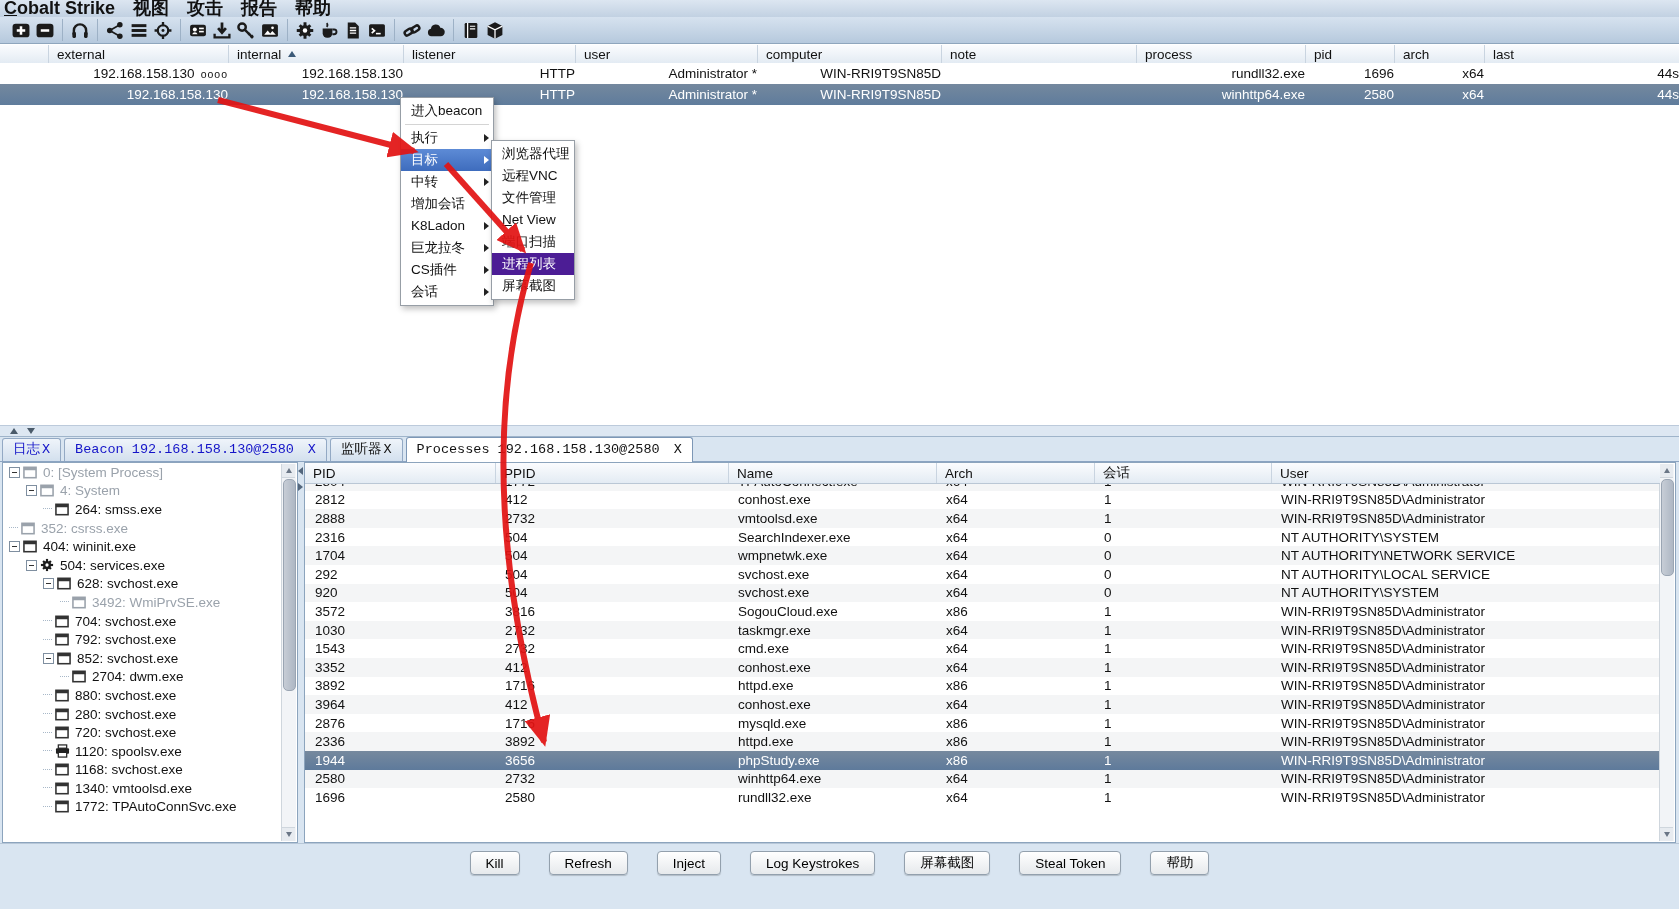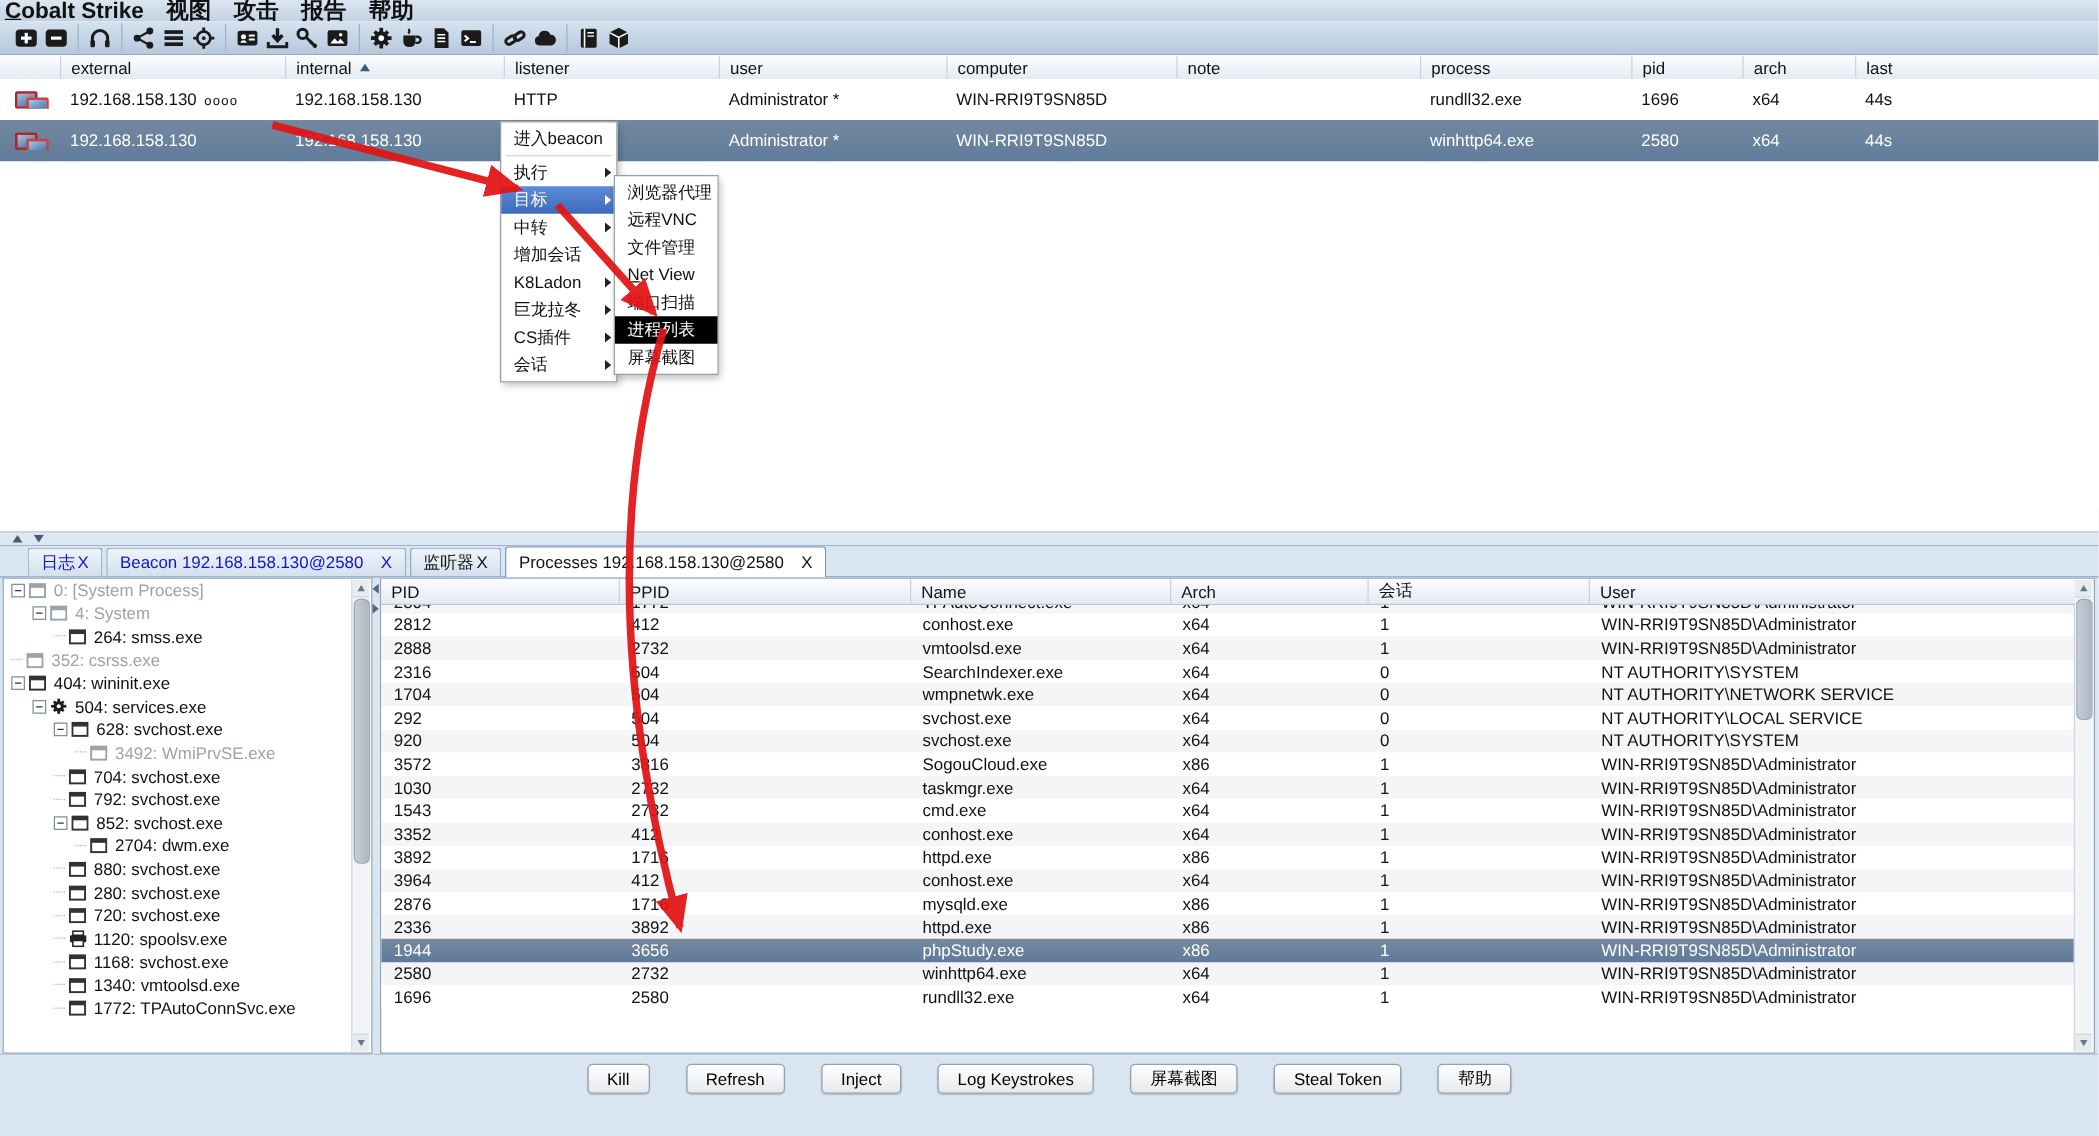--- a/index.html
+++ b/index.html
@@ -26,55 +26,55 @@
   #sess-header{position:absolute;left:0;top:45px;width:100%;height:18px;
     display:grid;grid-template-columns:48px 180px 175px 172px 182px 184px 195px 169px 89px 90px 1fr;
     background:linear-gradient(#fbfcfe,#e3ebf3);border-bottom:1px solid #bac7d5;}
   .hcell{display:flex;align-items:center;padding-left:8px;border-left:1px solid #c9d4e0;
     white-space:nowrap;overflow:hidden;}
   .hcell:first-child{border-left:none;}
   .sort-up{width:0;height:0;border-left:4px solid transparent;border-right:4px solid transparent;
     border-bottom:6px solid #3c5a78;display:inline-block;margin-left:7px;}
   #sess-rows{position:absolute;left:0;top:63px;width:100%;}
   .sess-row{display:grid;grid-template-columns:48px 180px 175px 172px 182px 184px 195px 169px 89px 90px 1fr;
-    height:33px;align-items:center;background:#fff;}
+    height:21px;align-items:center;background:#fff;text-align:right;}
   .sess-row.selected{background:linear-gradient(#74889e,#5f7c9c);color:#fff;}
   .scell{padding-left:8px;white-space:nowrap;overflow:hidden;}
   .suffix{font-size:10.5px;letter-spacing:1px;margin-left:6px;}
   .beacon-icon{position:relative;width:34px;height:19px;margin-left:3px;}
   .mon{position:absolute;width:14px;height:10px;border:2px solid #b02424;border-radius:2px;
     background:linear-gradient(150deg,#a9c6e4,#39689f);}
   .mon.m1{left:1px;top:1px;}
   .mon.m2{left:10px;top:6px;border-color:#cf4040;}
 
   
   .popup{position:absolute;background:#fff;border:1px solid #979ea6;
     box-shadow:2px 3px 6px rgba(0,0,0,.25);z-index:40;padding:2px 0;}
   #context-menu{left:400px;top:97px;width:92px;}
   #submenu{left:491px;top:140px;width:82px;}
   .mitem{position:relative;height:22px;line-height:22px;padding:0 14px 0 10px;white-space:nowrap;cursor:default;}
   .mitem.hl-blue{background:linear-gradient(#5d8bd6,#3e6cbd);color:#fff;}
-  .mitem.hl-slate{background:#000000;color:#fff;}
+  .mitem.hl-slate{background:#4c1d95;color:#fff;}
   .msep{height:1px;background:#d4d4d4;margin:2px 4px;}
   .marrow{position:absolute;right:4px;top:7px;width:0;height:0;
     border-top:4px solid transparent;border-bottom:4px solid transparent;border-left:5px solid #222;}
   .hl-blue .marrow{border-left-color:#fff;}
   .ul-first::first-letter{text-decoration:underline;}
 
   
   #splitter{position:absolute;left:0;top:425px;width:100%;height:12px;
     background:#dde7f2;border-top:1px solid #bccadb;border-bottom:1px solid #9fb4ca;
     display:flex;align-items:center;gap:9px;padding-left:10px;box-sizing:border-box;}
   .tri-up-s{width:0;height:0;border-left:4px solid transparent;border-right:4px solid transparent;border-bottom:6px solid #4a5a6a;}
   .tri-down-s{width:0;height:0;border-left:4px solid transparent;border-right:4px solid transparent;border-top:6px solid #4a5a6a;}
 
   
   #bottom-panel{position:absolute;left:0;top:437px;width:100%;height:472px;background:#d9e5f1;}
   #tabbar{position:absolute;left:0;top:0;width:100%;height:25px;display:flex;align-items:flex-end;
-    padding-left:22px;box-sizing:border-box;border-bottom:1px solid #8ba4c2;}
+    padding-left:2px;box-sizing:border-box;border-bottom:1px solid #8ba4c2;font-family:Liberation Mono, monospace;}
   .tab{height:22px;line-height:22px;padding:0 10px;margin-right:3px;border:1px solid #93a9c4;border-bottom:none;
     background:linear-gradient(#eff4fa,#d3e0ee);border-radius:3px 3px 0 0;white-space:nowrap;cursor:pointer;}
   .tab.active{background:#fff;height:24px;line-height:24px;margin-bottom:-1px;border-color:#7d97b6;}
   .tab .close{margin-left:2px;cursor:pointer;}
   .tab .close.spaced{margin-left:14px;}
   .tab.blue{color:#1414c8;}
   .tab.blue .close{color:#1414c8;}
 
   
   #tree-panel{position:absolute;left:2px;top:25px;width:296px;height:381px;background:#fff;

